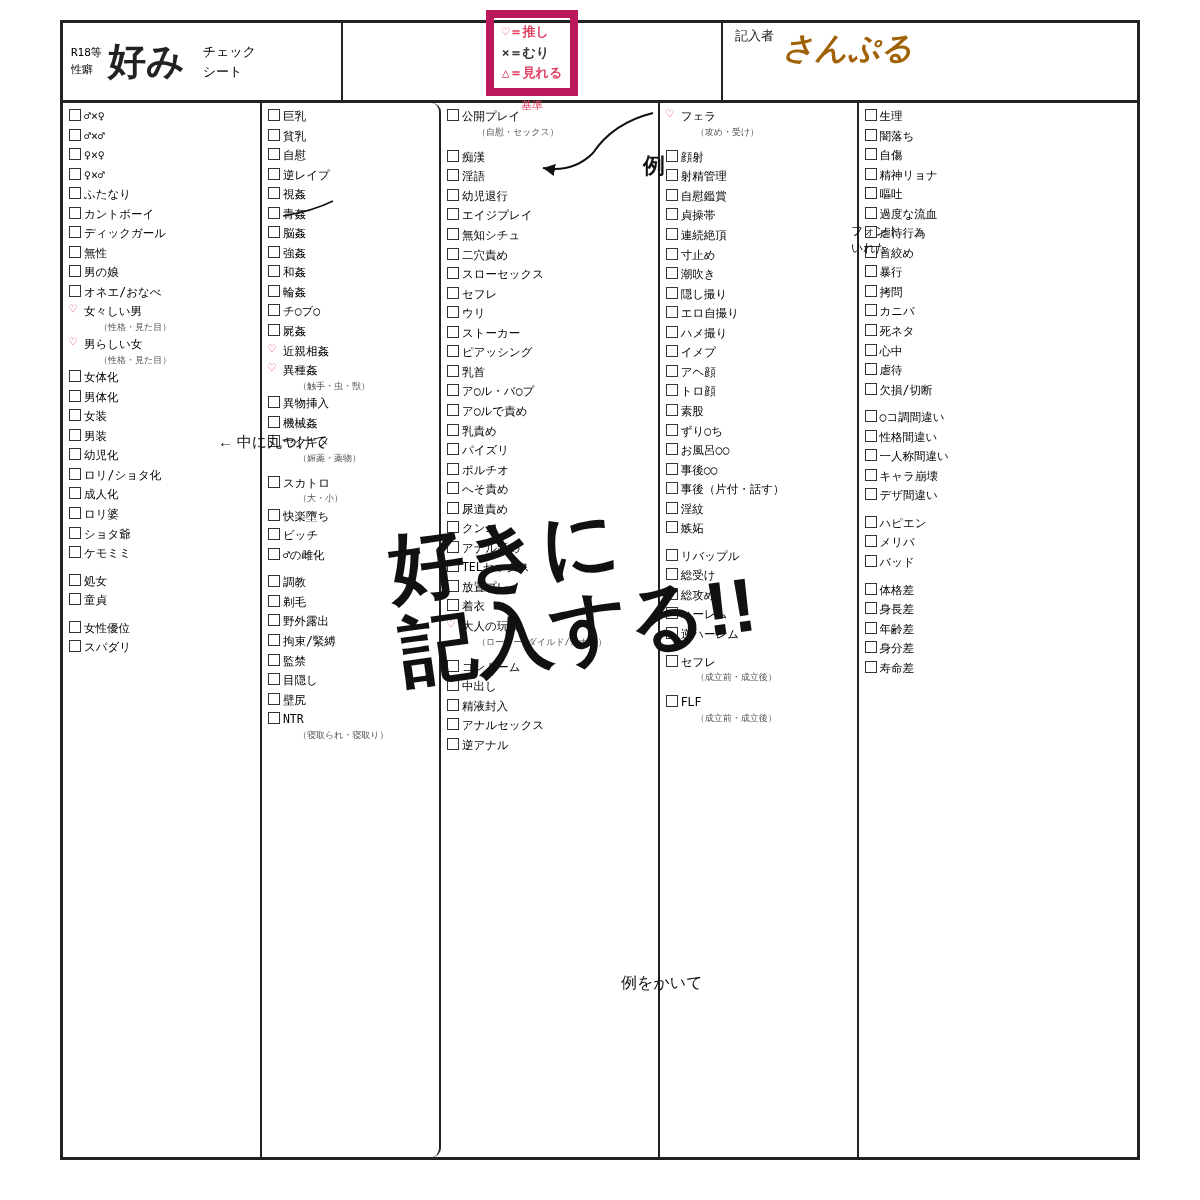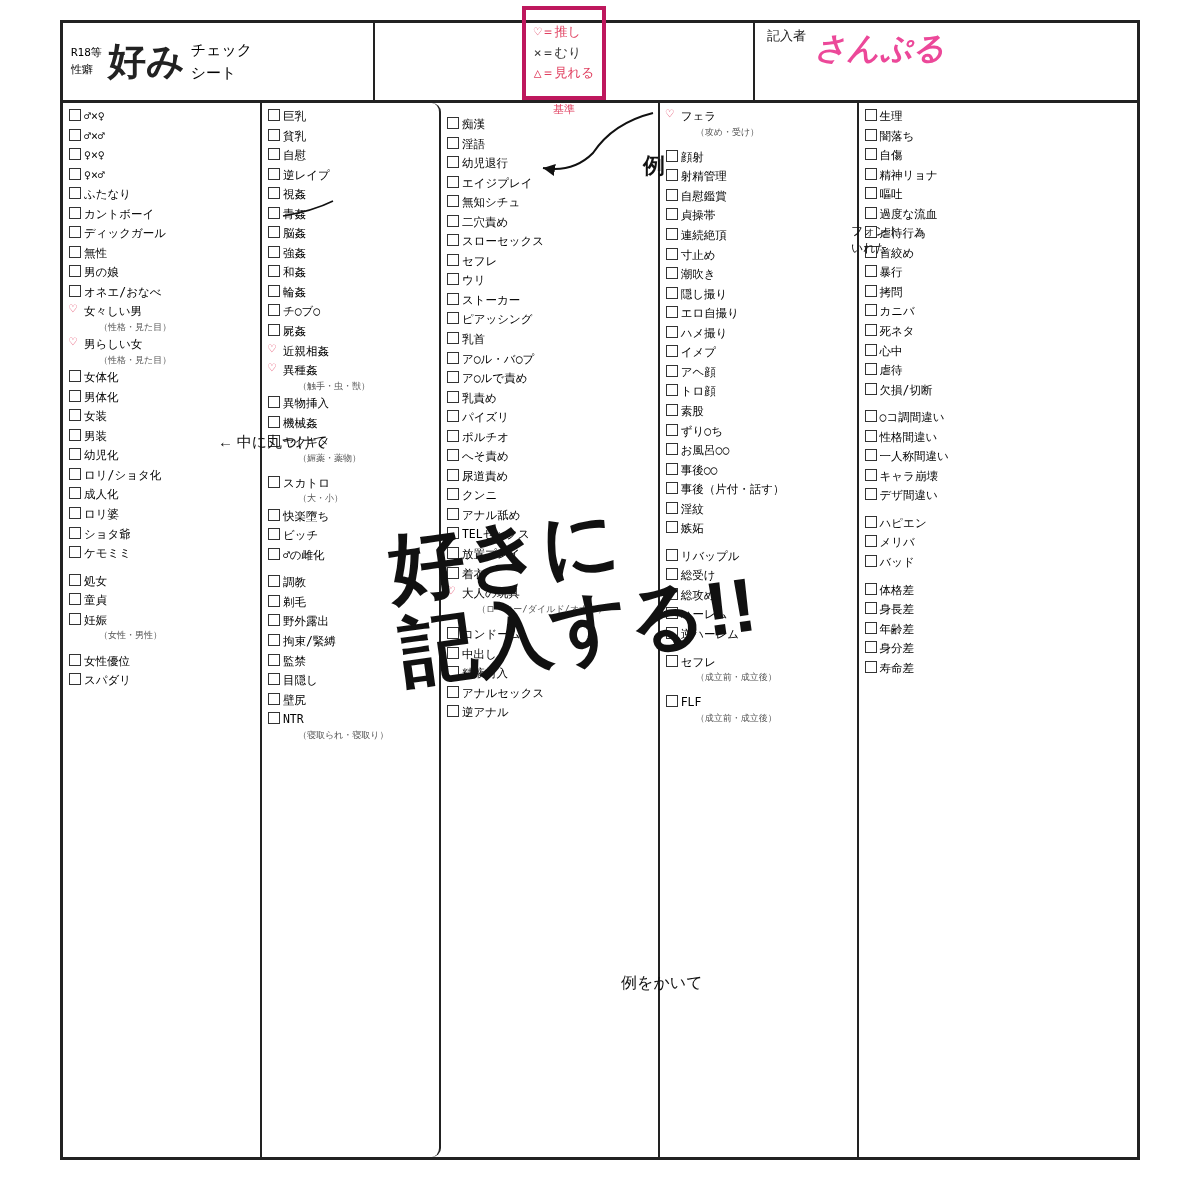--- a/index.html
+++ b/index.html
@@ -17,21 +17,21 @@
       border: 3px solid #222;
       position: relative;
       background: #fff;
     }
     .header {
       display: flex;
       border-bottom: 3px solid #222;
       height: 80px;
     }
     .header-left {
-      width: 312px;
+      width: 280px;
       border-right: 2px solid #222;
       display: flex;
       align-items: center;
       padding: 12px 8px;
       font-size: 13px;
       flex-shrink: 0;
     }
     .header-left .big-text {
       font-size: 38px;
       font-weight: bold;
@@ -43,26 +43,27 @@
       border-right: 2px solid #222;
       display: flex;
       flex-direction: column;
       justify-content: center;
       align-items: center;
       padding: 4px;
       font-size: 12px;
       position: relative;
     }
     .legend-box {
-      border: 4px solid #be185d;
-      padding: 12px 8px;
+      border: 8px solid #be185d;
+      padding: 4px 8px;
       font-size: 13px;
       color: #e04060;
       line-height: 1.6;
       text-align: left;
+      font-weight: bold;
     }
     .legend-box .legend-item {
       display: flex;
       align-items: center;
       gap: 4px;
     }
     .header-right {
       flex: 1;
       display: flex;
       align-items: flex-start;
@@ -71,21 +72,21 @@
     }
     .header-right .label {
       font-size: 13px;
       color: #222;
       margin-right: 8px;
     }
     .header-right .name {
       font-size: 32px;
       font-weight: bold;
       font-style: italic;
-      color: #ec4899;
+      color: #a16207;
       font-family: cursive, sans-serif;
     }
     .content {
       display: flex;
       height: calc(100% - 80px);
     }
     .col {
       border-right: 2px solid #222;
       padding: 4px 6px;
       font-size: 11.5px;
@@ -159,21 +160,21 @@
 
 <div class="outer-border">
 
   <div class="header">
     <div class="header-left">
       <div style="display:flex;flex-direction:column;font-size:11px;line-height:1.5;margin-right:2px;">
         <span>R18等</span>
         <span>性癖</span>
       </div>
       <span class="big-text">好み</span>
-      <div style="display:flex;flex-direction:column;font-size:15px;line-height:1.5;margin-left:2px;">
+      <div style="display:flex;flex-direction:column;font-size:13px;line-height:1.5;margin-left:14px;">
         <span>チェック</span>
         <span>シート</span>
       </div>
     </div>
     <div class="header-center">
       <div class="legend-box">
         <div class="legend-item">
           <span style="color:#e04060;">♡＝推し</span>
         </div>
         <div class="legend-item">
@@ -284,24 +285,20 @@
         </div>
         <div class="section-gap"></div>
         <div class="item">
           <span class="checkbox"></span>
           <span><span>処女</span></span>
         </div>
         <div class="item">
           <span class="checkbox"></span>
           <span><span>童貞</span></span>
         </div>
-        <div class="item">
-          <span class="checkbox"></span>
-          <span><span>妊娠</span><span class="sub-text">（女性・男性）</span></span>
-        </div>
         <div class="section-gap"></div>
         <div class="item">
           <span class="checkbox"></span>
           <span><span>女性優位</span></span>
         </div>
         <div class="item">
           <span class="checkbox"></span>
           <span><span>スパダリ</span></span>
         </div>
       </div>
@@ -421,20 +418,24 @@
           <span class="checkbox"></span>
           <span><span>壁尻</span></span>
         </div>
         <div class="item">
           <span class="checkbox"></span>
           <span><span>NTR</span><span class="sub-text">（寝取られ・寝取り）</span></span>
         </div>
       </div>
 
     <div class="col col3" id="col3">
+        <div class="item">
+          <span class="checkbox"></span>
+          <span><span>公開プレイ</span><span class="sub-text">（自慰・セックス）</span></span>
+        </div>
         <div class="section-gap"></div>
         <div class="item">
           <span class="checkbox"></span>
           <span><span>痴漢</span></span>
         </div>
         <div class="item">
           <span class="checkbox"></span>
           <span><span>淫語</span></span>
         </div>
         <div class="item">

